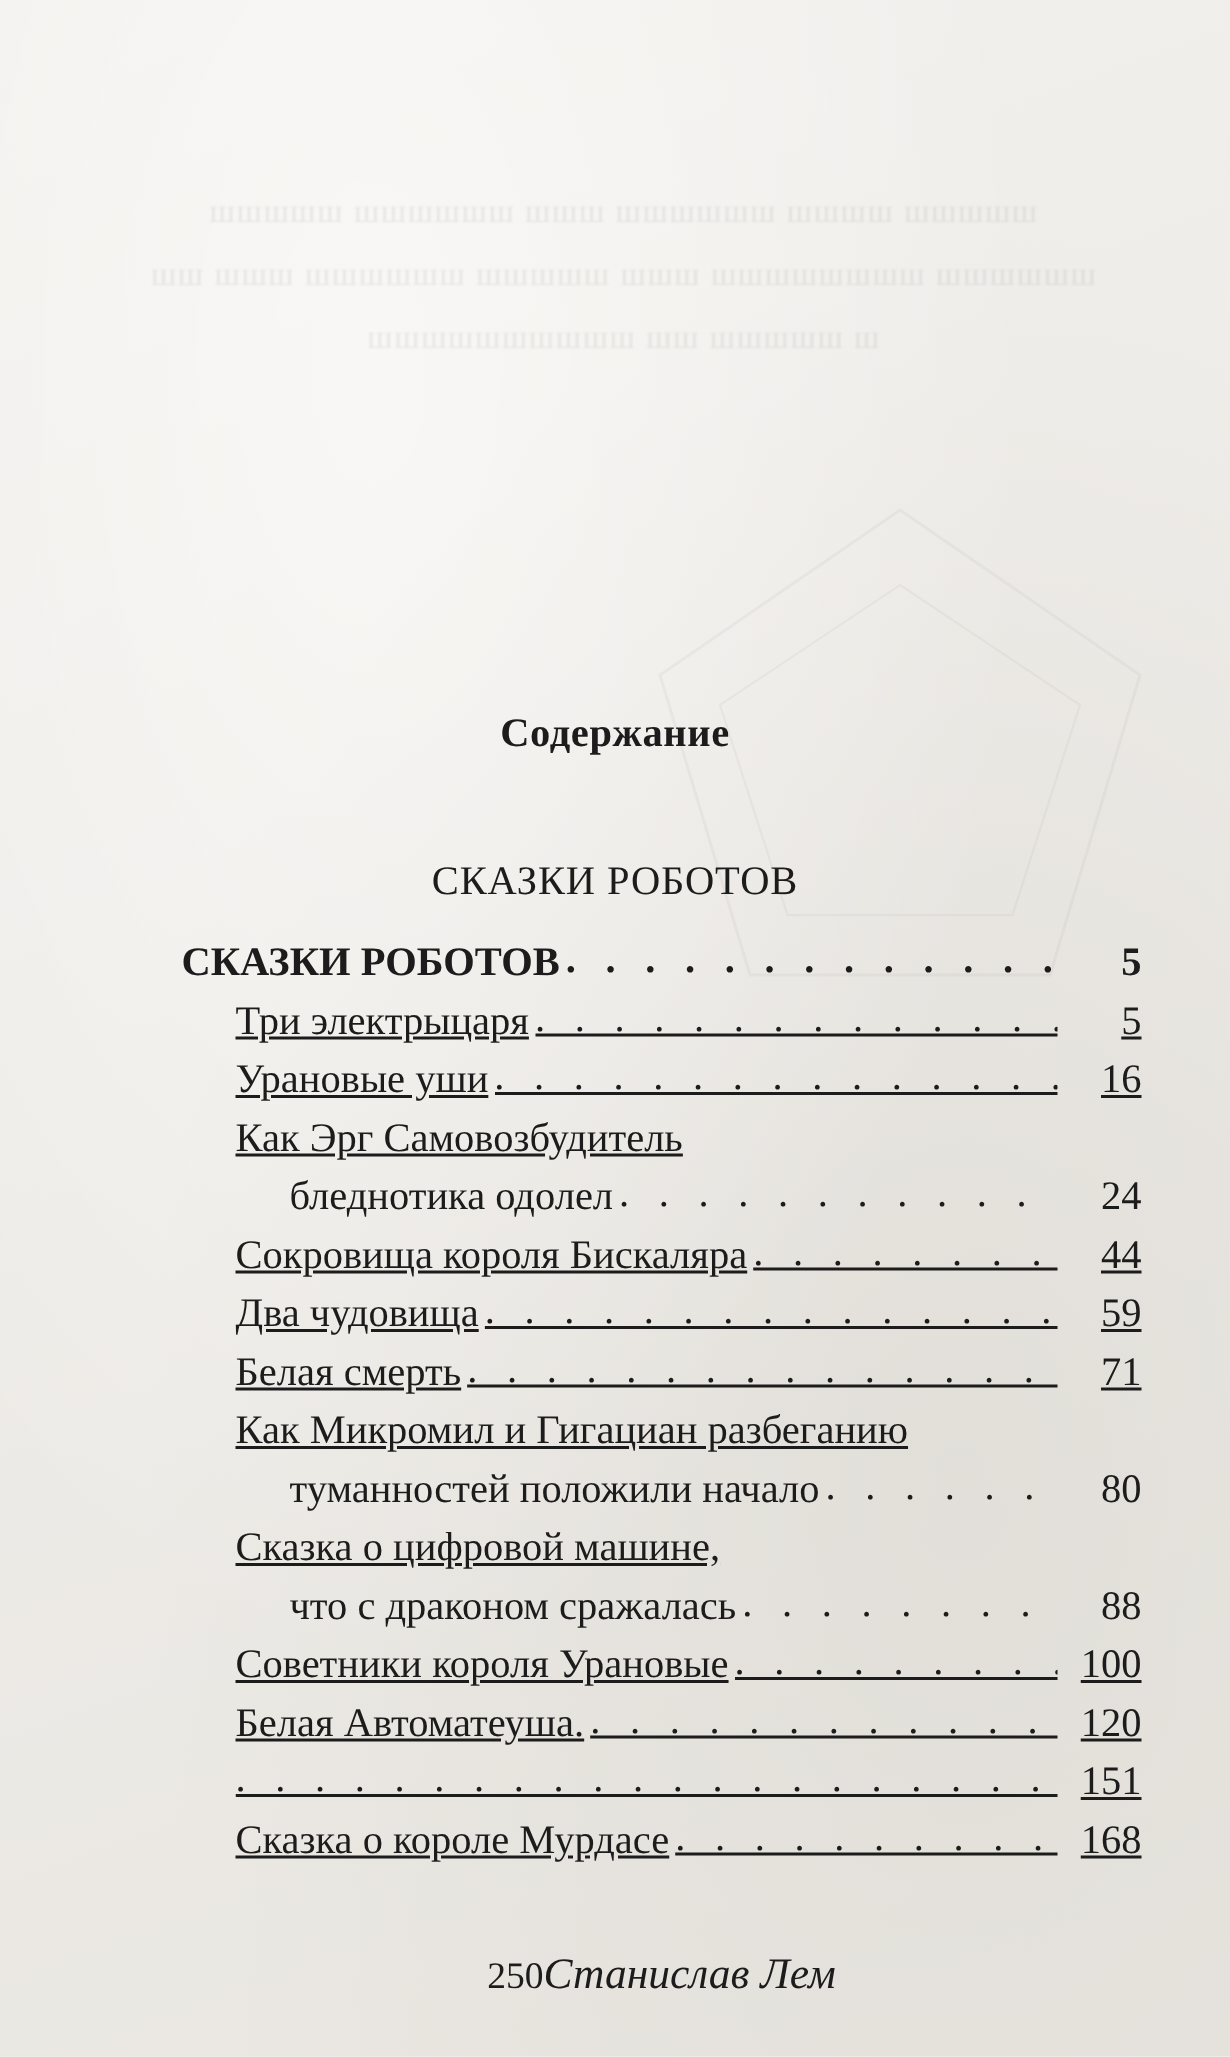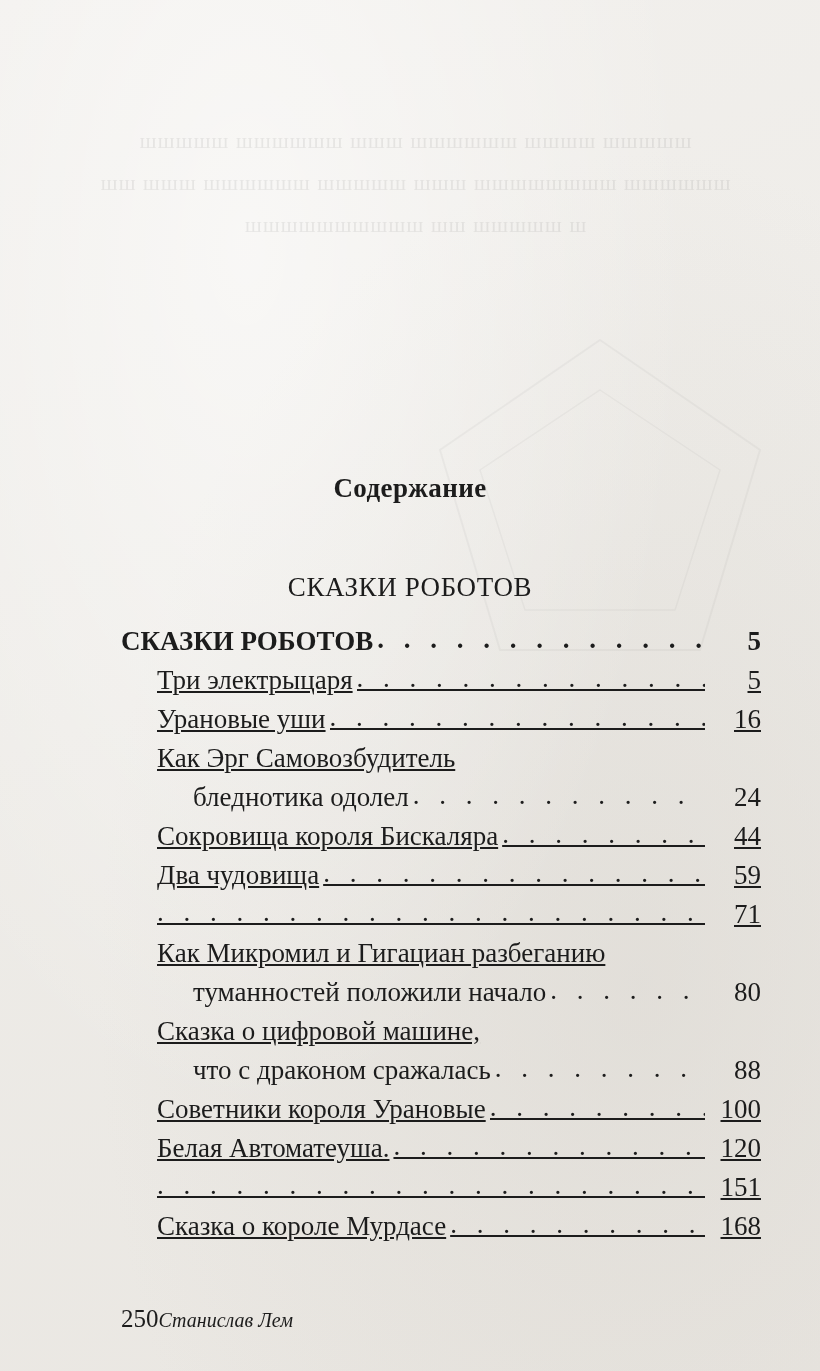--- a/index.html
+++ b/index.html
@@ -124,28 +124,28 @@
   .toc-entry.wrap-second {
     padding-left: 72px;
   }
 
   .footer {
     position: absolute;
     bottom: 38px;
     left: 121px;
     width: 640px;
     display: flex;
-    justify-content: flex-start;
+    justify-content: center;
     align-items: baseline;
   }
   .folio {
     font-size: 25px;
   }
   .running-head {
-    font-size: 20px;
+    font-size: 29px;
     font-style: italic;
   }
 </style>
 </head>
 <body>
 
 <div class="page"></div>
 
 <div class="showthrough">шшшшш шшшш шшшшшш шшш шшшшшш шшшшш шшшшшш шшшшшшшш шшш шшшшш шшшшшш шшш шш ш шшшшш шш шшшшшшшшшш</div>
 
@@ -197,20 +197,21 @@
       <span class="pageno">44</span>
     </div>
 
     <div class="toc-entry indent">
       <span class="label">Два чудовища</span>
       <span class="leader">. . . . . . . . . . . . . . . . . . . . . . . . . . . . . . . . . . . . . . . . .</span>
       <span class="pageno">59</span>
     </div>
 
     <div class="toc-entry indent">
+      <span class="label">Белая смерть</span>
       <span class="leader">. . . . . . . . . . . . . . . . . . . . . . . . . . . . . . . . . . . . . . . . .</span>
       <span class="pageno">71</span>
     </div>
 
     <div class="toc-entry indent wrap-first">
       <span class="label">Как Микромил и Гигациан разбеганию</span>
 
     </div>
 
     <div class="toc-entry wrap-second">

